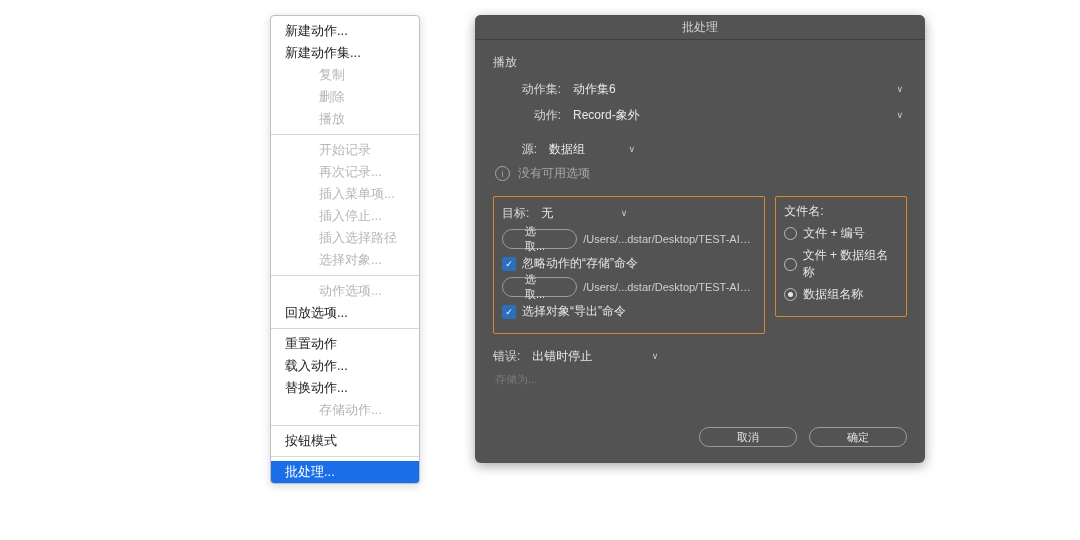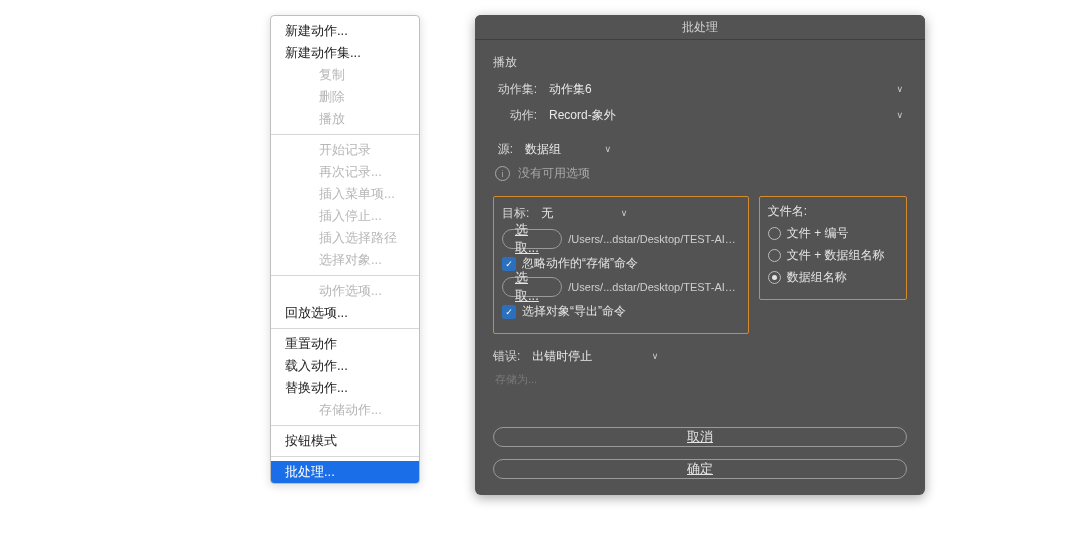--- a/index.html
+++ b/index.html
@@ -82,20 +82,21 @@
   .row {
     display: flex;
     align-items: center;
     margin-bottom: 6px;
     gap: 6px;
   }
   .lbl-right {
     width: 44px;
     text-align: right;
     color: #d8d8d8;
+    margin-left: 24px;
   }
   .dd {
     display: inline-flex;
     align-items: center;
     justify-content: space-between;
     background: #535353;
     border: none;
     color: #e8e8e8;
     height: 20px;
     padding: 0 18px 0 6px;
@@ -112,27 +113,26 @@
     top: 50%;
     transform: translateY(-50%);
     color: #cbcbcb;
     font-size: 9px;
   }
   .pill-btn {
     display: inline-flex;
     align-items: center;
     justify-content: center;
     height: 18px;
-    padding: 0 12px;
+    padding: 0 22px;
     border: 1px solid #9a9a9a;
     border-radius: 10px;
     color: #e4e4e4;
-    font-size: 13px;
-    background: #535353;
-    text-decoration: underline;
+    font-size: 11px;
+    background: #535353;
   }
   .pill-btn.wide { min-width: 52px; }
   .path-txt {
     color: #cfcfcf;
     font-size: 11px;
     max-width: 180px;
     white-space: nowrap;
     overflow: hidden;
     text-overflow: ellipsis;
   }
@@ -217,21 +217,20 @@
   .disabled-input {
     color: #7a7a7a;
     margin: 6px 0 0 2px;
     font-size: 11px;
   }
   .button-bar {
     display: flex;
     justify-content: flex-end;
     gap: 12px;
     margin-top: 40px;
-    flex-direction: column;
   }
 </style>
 </head>
 <body>
 
 <div class="stage">
 
   <div class="context-menu" id="ctx-menu">
       <div class="menu-item">新建动作...</div>
       <div class="menu-item">新建动作集...</div>

